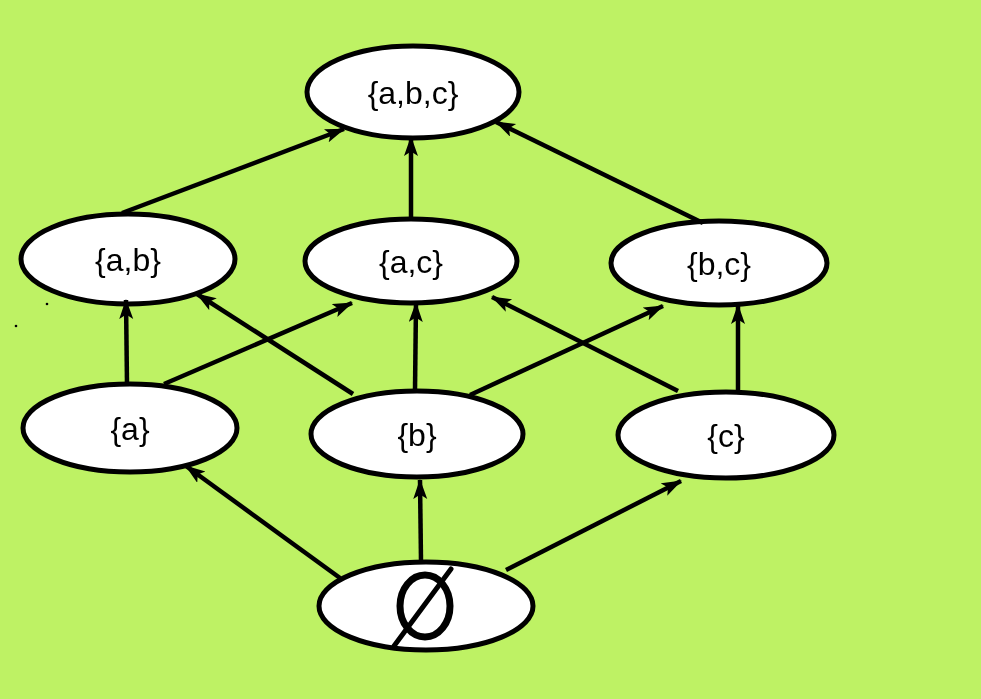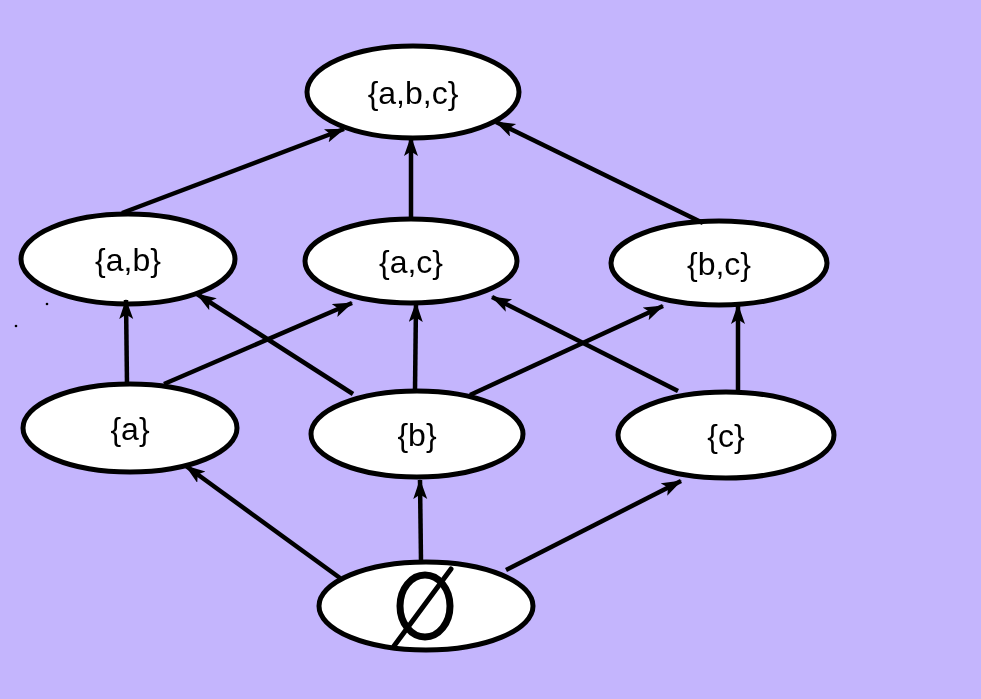--- a/index.html
+++ b/index.html
@@ -4,21 +4,21 @@
 <style>
   html, body {
     margin: 0;
     padding: 0;
     background: #ffffff;
   }
   .stage {
     position: relative;
     width: 981px;
     height: 699px;
-    background: #c4b5fd;
+    background: #bef264;
     overflow: hidden;
     font-family: "Liberation Sans", sans-serif;
   }
   svg text {
     font-family: "Liberation Sans", sans-serif;
     user-select: none;
   }
 </style>
 </head>
 <body>

